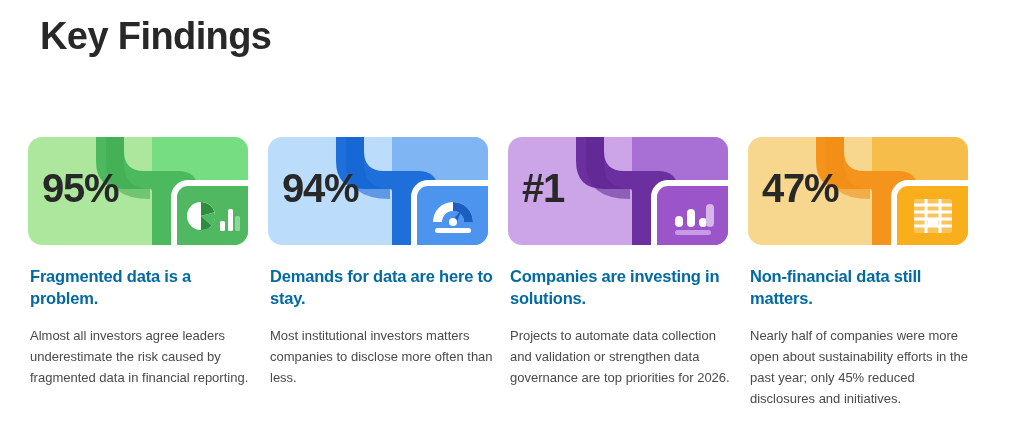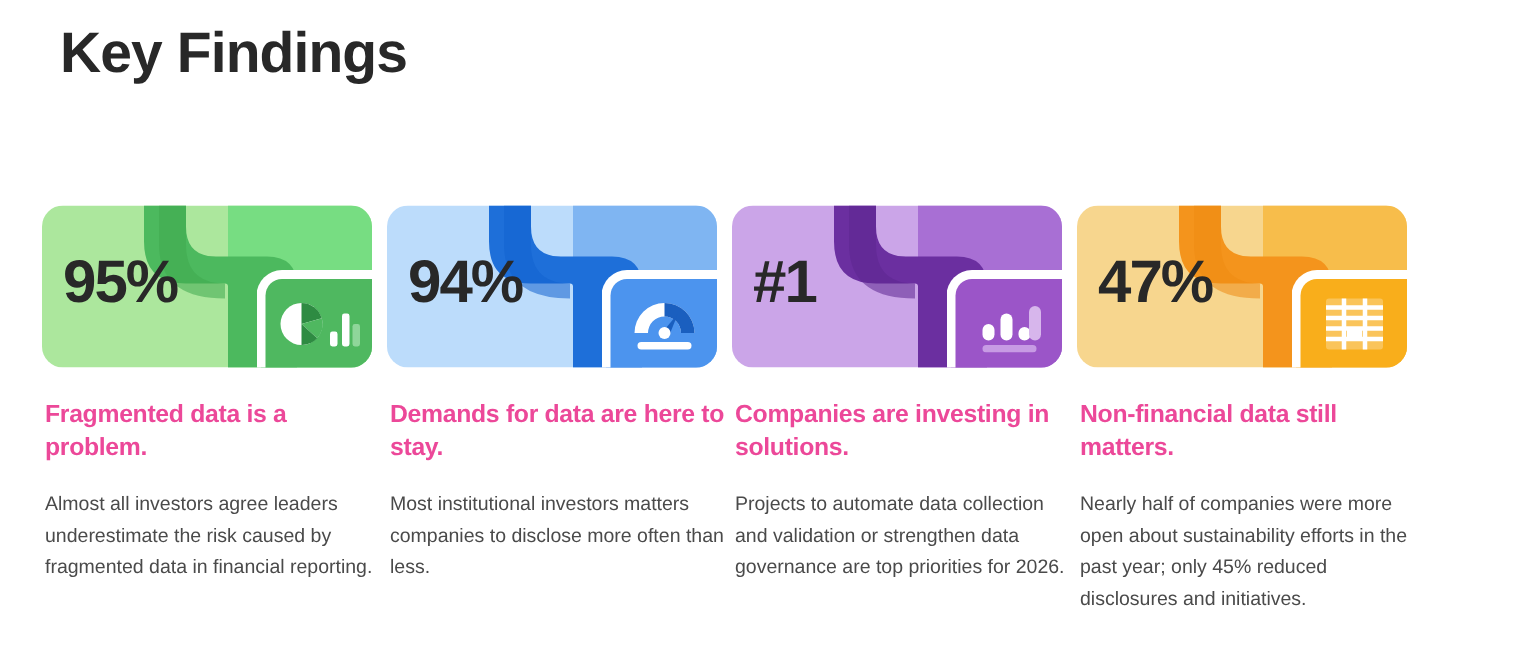--- a/index.html
+++ b/index.html
@@ -14,21 +14,21 @@
   .page-title{
     position:absolute;left:40px;top:16px;
     font-size:38px;font-weight:bold;color:#282828;
     letter-spacing:-0.6px;line-height:1.1;
     white-space:nowrap;
   }
 
   .cards{
     position:absolute;left:28px;top:137px;
     width:968px;
-    display:flex;gap:2px;
+    display:flex;gap:12px;
   }
   .card{width:228px;}
 
   
   .graphic{
     position:relative;width:220px;height:108px;
     border-radius:14px;overflow:hidden;
   }
   .g-base{position:absolute;inset:0;}
   .g-dark{
@@ -52,21 +52,21 @@
     border-left:6px solid #fff;
     box-sizing:border-box;
     z-index:6;
     display:flex;align-items:center;justify-content:center;
   }
   .badge svg{display:block;}
 
   
   .card-title{
     margin:21px 0 0 2px;
-    font-size:16.5px;font-weight:bold;color:#ec4899;
+    font-size:16.5px;font-weight:bold;color:#0369a1;
     line-height:1.33;letter-spacing:-0.2px;
   }
   .card-body{
     margin:15px 0 0 2px;
     font-size:13px;color:#4a4a4a;
     line-height:1.62;
   }
 </style>
 </head>
 <body>

